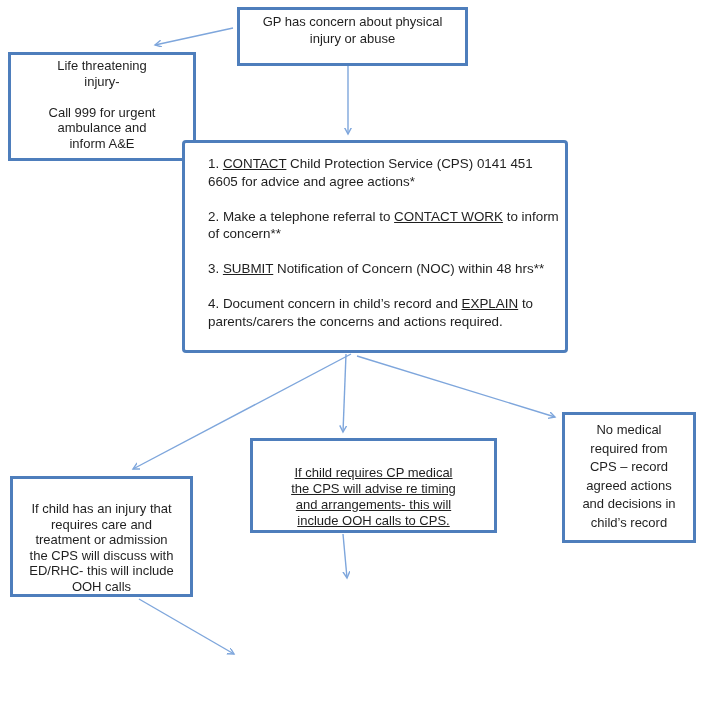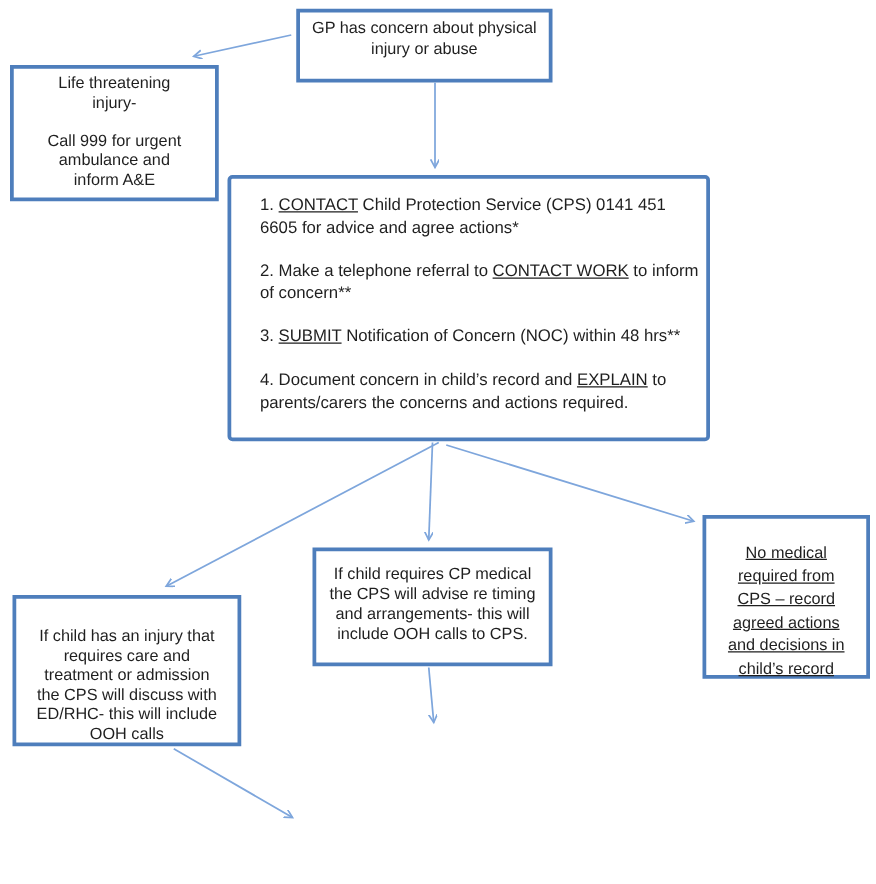--- a/index.html
+++ b/index.html
@@ -30,35 +30,35 @@
     border: 3px solid var(--border);
     background: var(--bg);
     text-align: center;
   }
   .node-text {
     white-space: pre-line;
     font-size: 13px;
     line-height: 16px;
   }
   
-  .n-gp        { left: 237px; top: 7px;   width: 205px; height: 59px;  padding-top: 4px; }
+  .n-gp        { left: 237px; top: 7px;   width: 231px; height: 59px;  padding-top: 4px; }
   .n-gp .node-text { line-height: 16.5px; }
-  .n-life      { left: 8px;   top: 52px;  width: 167px; height: 109px; padding-top: 3px; }
+  .n-life      { left: 8px;   top: 52px;  width: 188px; height: 109px; padding-top: 3px; }
   .n-life .node-text { line-height: 15.5px; }
   .n-actions   { left: 182px; top: 140px; width: 386px; height: 213px;
                  border-radius: 4px; text-align: left;
                  padding: 12px 6px 0 23px; }
   .n-actions p { margin: 0 0 17.5px 0; font-size: 13.4px; line-height: 17.5px; }
   .n-actions .action-line { display: block; white-space: nowrap; }
   .n-actions .u { text-decoration: underline; }
   .n-injury    { left: 10px;  top: 476px; width: 183px; height: 121px; padding-top: 22px; }
   .n-injury .node-text { line-height: 15.5px; }
-  .n-cpmed     { left: 250px; top: 438px; width: 192px; height: 95px;  padding-top: 10px; }
+  .n-cpmed     { left: 250px; top: 438px; width: 247px; height: 95px;  padding-top: 24px; text-decoration: underline; }
   .n-cpmed .node-text { line-height: 16px; }
-  .n-nomed     { left: 562px; top: 412px; width: 134px; height: 131px; padding-top: 18px; text-decoration: underline; }
+  .n-nomed     { left: 562px; top: 412px; width: 134px; height: 131px; padding-top: 6px; }
   .n-nomed .node-text { line-height: 18.5px; }
   .n-infants   { left: 243px; top: 584px; width: 231px; height: 110px; padding-top: 3px; }
   .n-infants .node-text { line-height: 16px; }
 </style>
 </head>
 <body>
 
 <div class="canvas">
 
   <svg class="edges" width="701" height="707" viewBox="0 0 701 707" xmlns="http://www.w3.org/2000/svg">

